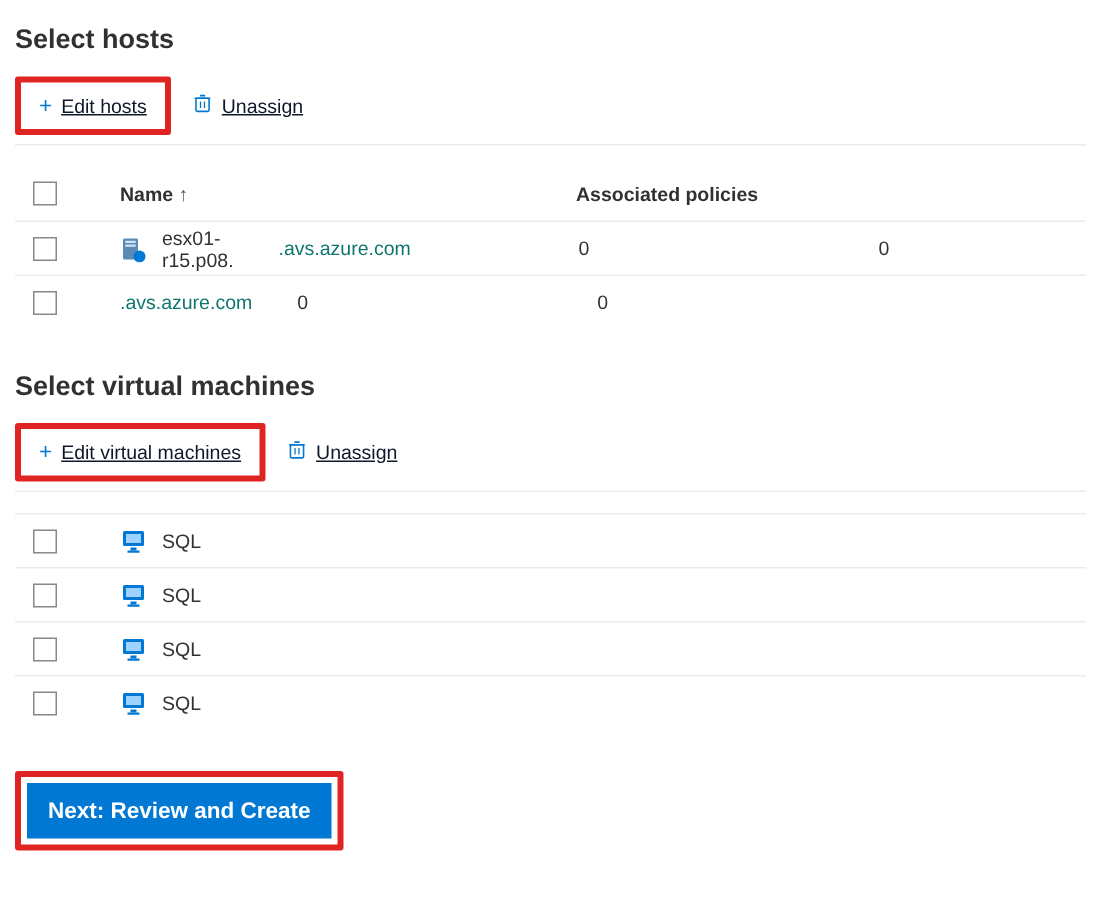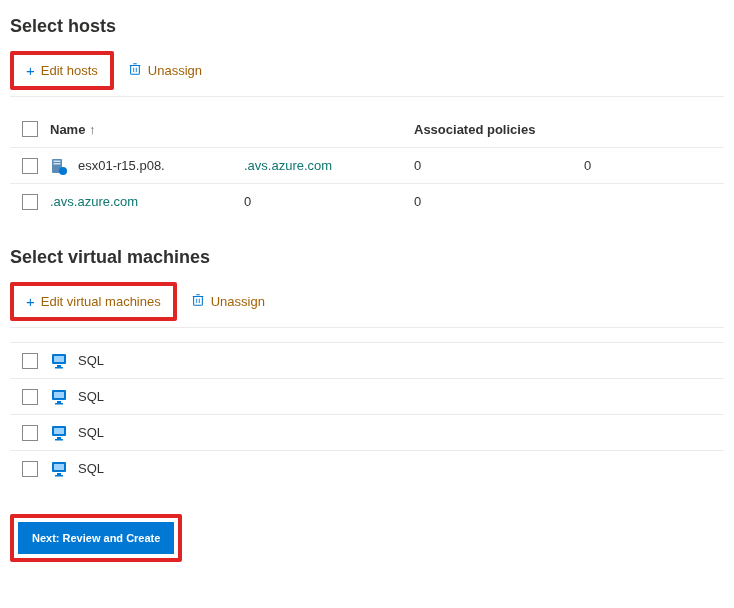--- a/index.html
+++ b/index.html
@@ -29,37 +29,38 @@
     gap: 6px;
     padding: 6px 10px;
     font-size: 13px;
     font-family: inherit;
     background: #fff;
     border: none;
     cursor: pointer;
     color: #0078d4;
   }
   .tbtn .glyph { font-weight: 400; font-size: 15px; line-height: 1; }
-  .tbtn .txt { color: #a16207; }
+  .tbtn .txt { color: #0f172a; text-decoration: underline; }
   .highlight-red {
     border: 4px solid #e02424;
     border-radius: 2px;
     padding: 2px 2px;
   }
   .grid {
     width: 100%;
     margin-bottom: 28px;
   }
   .row {
     display: grid;
     grid-template-columns: 40px 1fr 170px 170px 140px;
     align-items: center;
     min-height: 36px;
     border-top: 1px solid #edebe9;
     padding: 2px 0;
+    gap: 30px;
   }
   .row.header {
     border-top: none;
     font-weight: 600;
     font-size: 13px;
   }
   .row.header .sort::after { content: " \2191"; font-weight: 400; color:#605e5c;}
   .grid.vms .row { grid-template-columns: 40px 1fr; }
   .chkcell { display:flex; justify-content:center; }
   .chk {
@@ -72,21 +73,21 @@
   .ico { width:18px; height:18px; flex:0 0 18px; }
   .hosticon svg, .vmicon svg { display:block; }
   .val { color:#323130; }
   .subcol { color:#0f766e; }
   .footer { margin-top: 26px; }
   .primary-btn {
     background: #0078d4;
     color: #fff;
     border: none;
     padding: 10px 14px;
-    font-size: 11px;
+    font-size: 15px;
     font-family: inherit;
     font-weight: 600;
     cursor: pointer;
   }
   .highlight-red.footer-wrap { display:inline-block; padding:4px; }
   .trash-glyph { color:#0078d4; font-size:15px; }
 </style>
 </head>
 <body>
 

